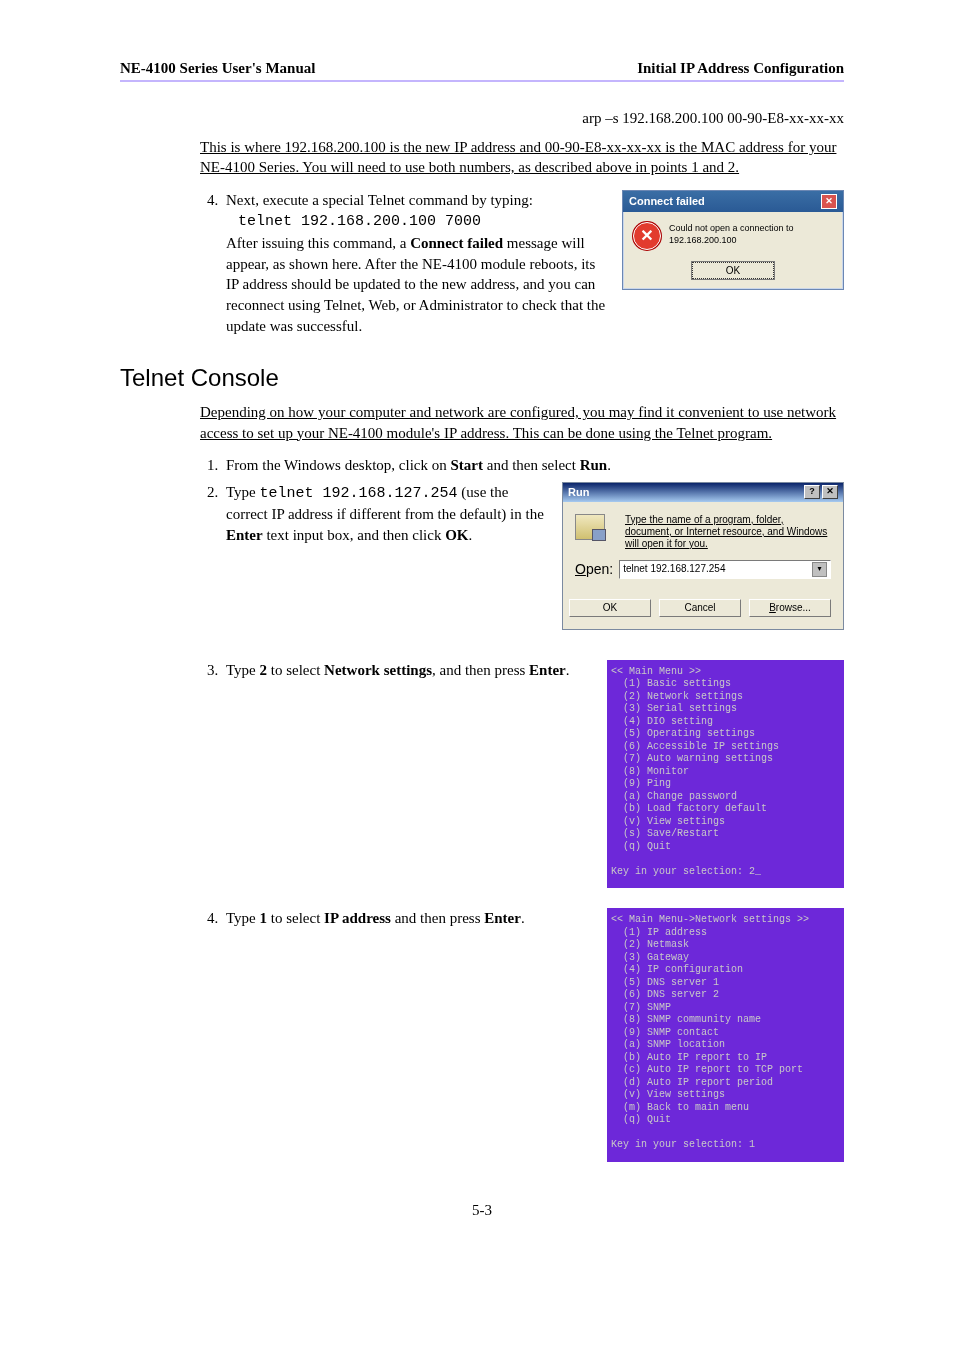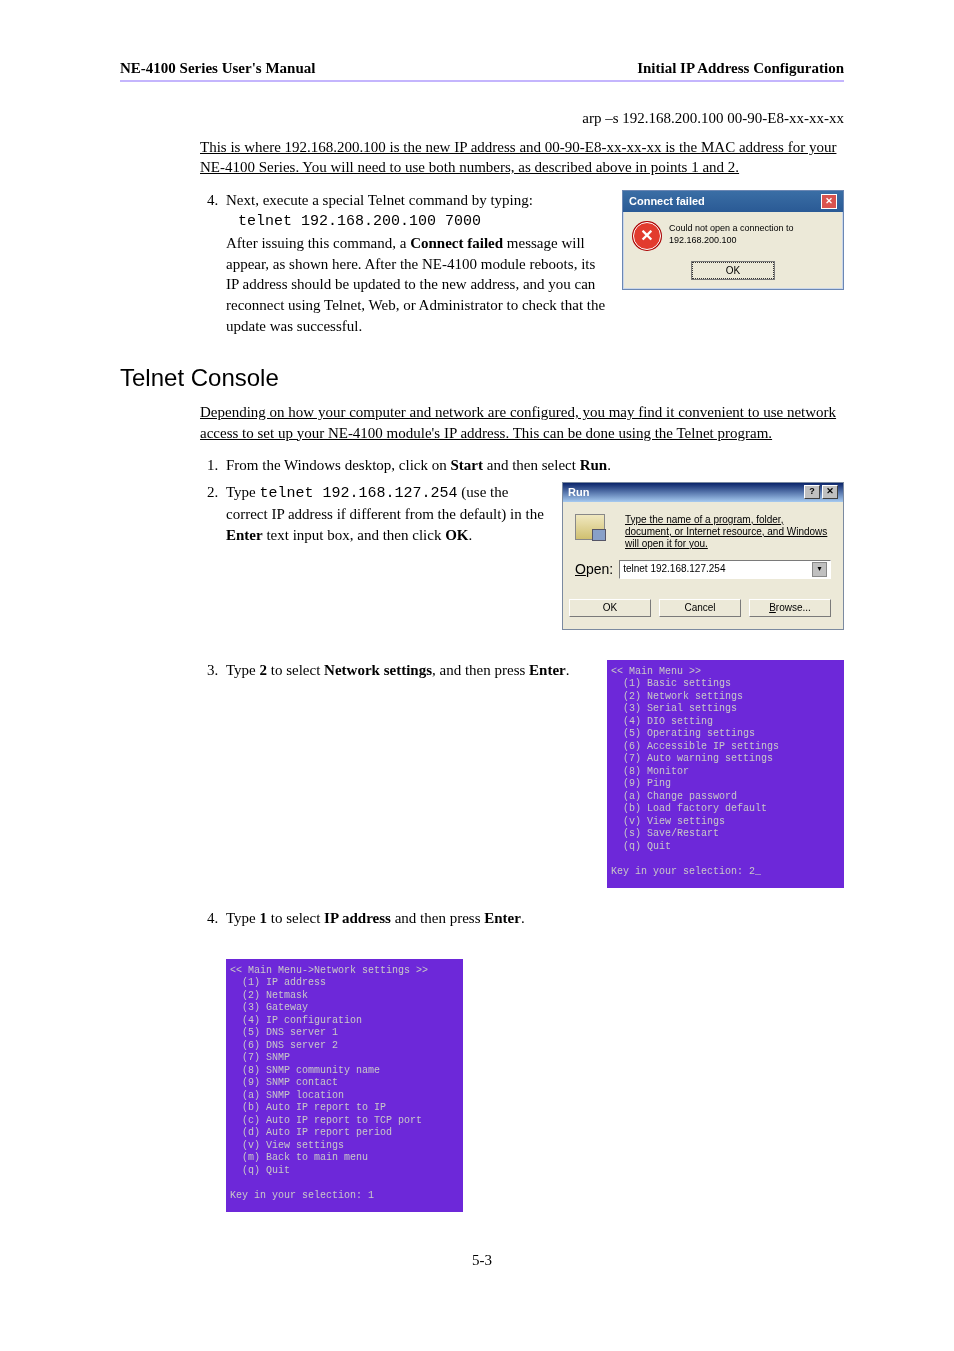--- a/index.html
+++ b/index.html
@@ -266,21 +266,21 @@
   (b) Load factory default
   (v) View settings
   (s) Save/Restart
   (q) Quit
 
 Key in your selection: 2_</div>
       </div>
     </li>
 
     <li style="margin-top:20px;">
-      <div class="term-wrap" style="margin-top:0;flex-direction:column;">
+      <div class="term-wrap" style="margin-top:0;">
         <div class="term-text">
           <span>Type </span><b>1</b><span> to select </span><b>IP address</b><span> and then press </span><b>Enter</b><span>.</span>
         </div>
         <div class="terminal">&lt;&lt; Main Menu-&gt;Network settings &gt;&gt;
   (1) IP address
   (2) Netmask
   (3) Gateway
   (4) IP configuration
   (5) DNS server 1
   (6) DNS server 2

